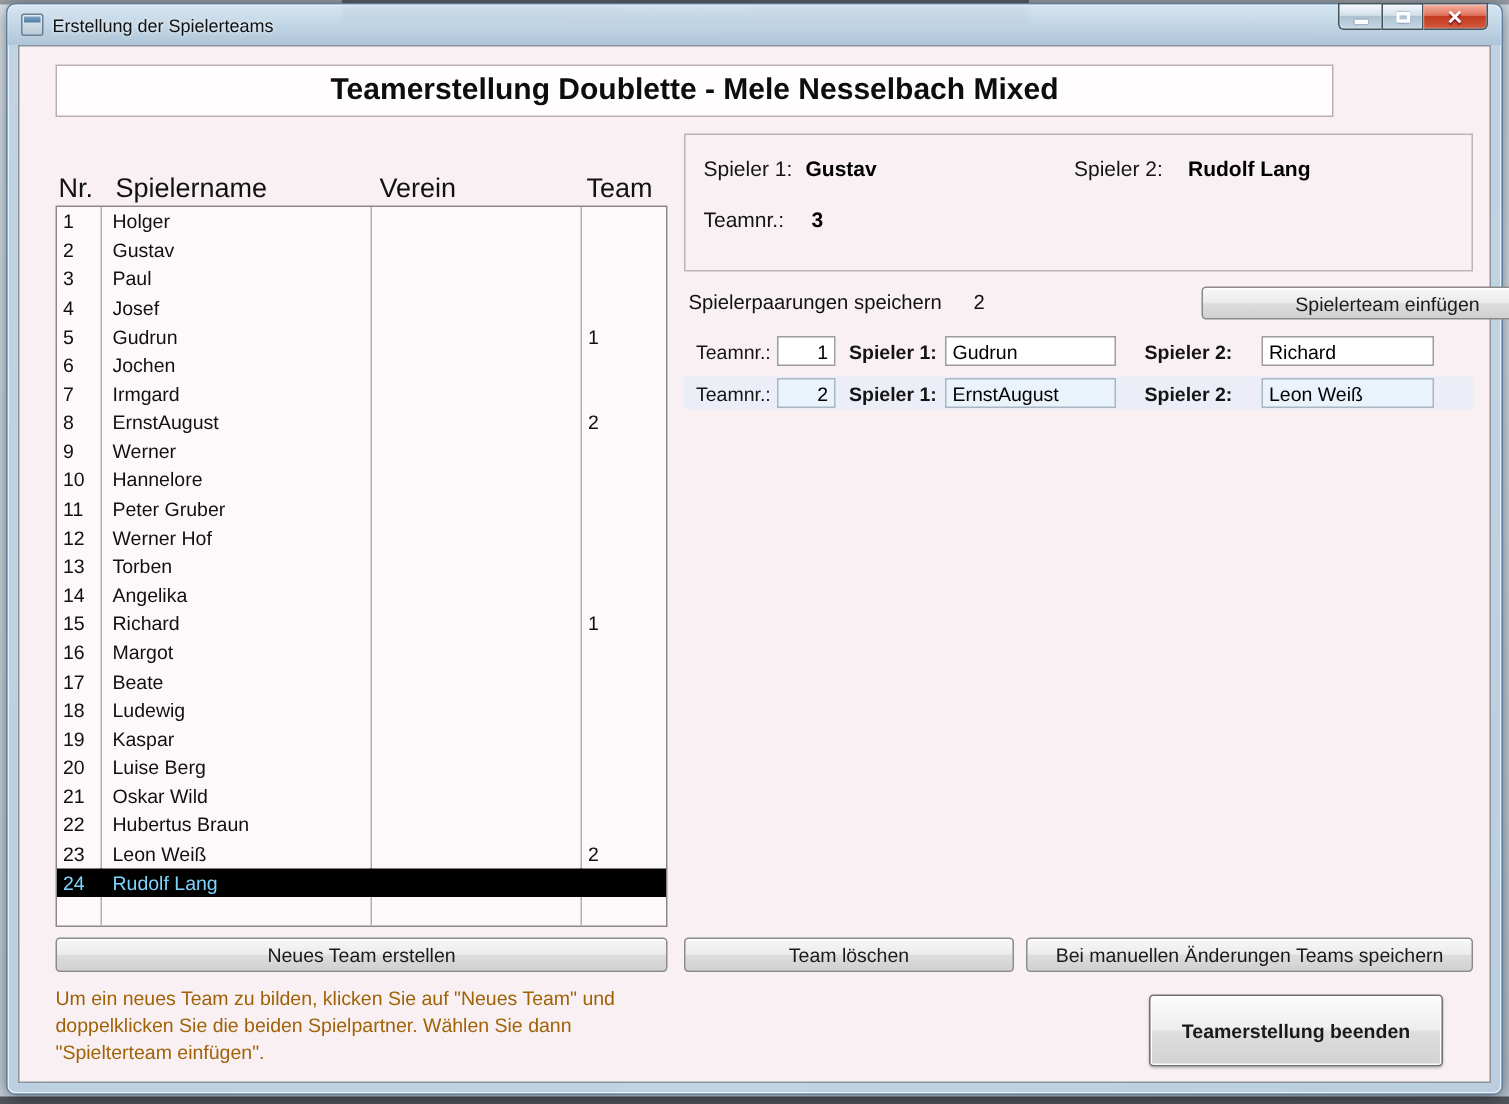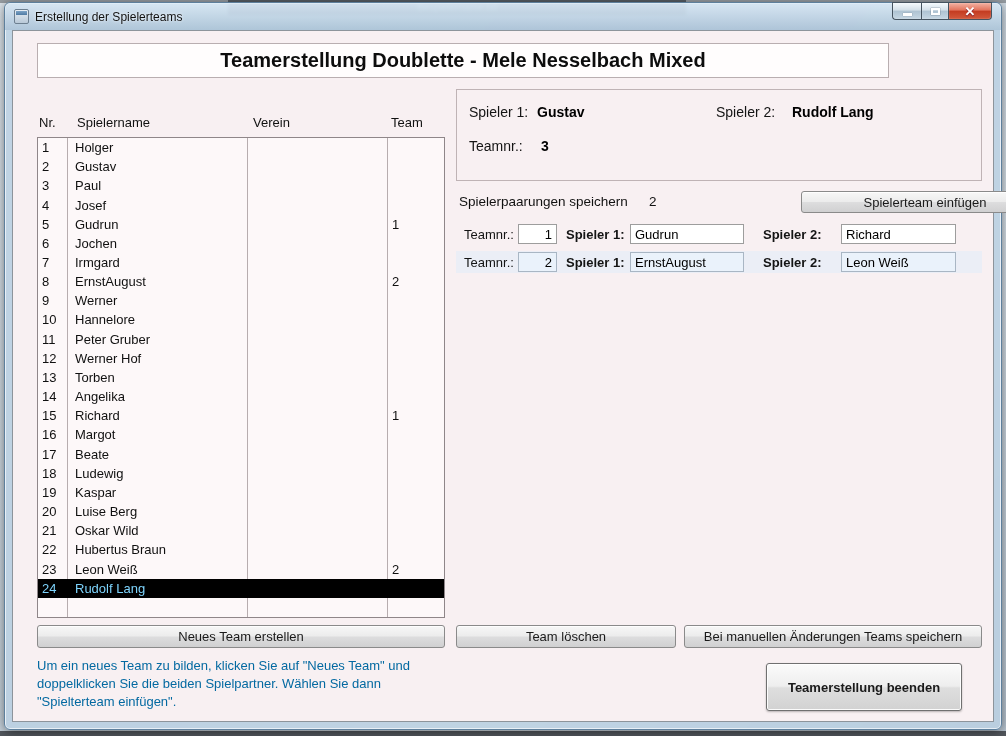--- a/index.html
+++ b/index.html
@@ -41,21 +41,21 @@
 
   
   .content { position:absolute; left:7px; right:7px; top:27px; bottom:7px;
     background:#f8f0f2; border:1px solid #8d949b; }
   .abs { position:absolute; }
 
   .heading-box { left:24px; top:12px; width:852px; height:35px; background:#fffdfd;
     border:1px solid #b9aeb0; display:flex; align-items:center; justify-content:center; }
   .heading-box span { font-size:20px; font-weight:bold; color:#0d0d0d; }
 
-  .colhead { top:84px; font-size:13px; color:#111; }
+  .colhead { top:84px; font-size:18px; color:#111; }
 
   .ptable { left:24px; top:106px; width:408px; height:481px; border:1px solid #8f8689;
     background:#fdf8f9; display:flex; flex-direction:column; }
   .trow { flex:1; display:flex; align-items:center; font-size:13px; color:#101010; }
   .cell { height:100%; display:flex; align-items:center; border-right:1px solid #b7adaf; overflow:hidden; white-space:nowrap; }
   .c-nr { width:30px; padding-left:4px; }
   .c-name { width:180px; padding-left:7px;text-align:right; }
   .c-verein { width:140px; }
   .c-team { flex:1; padding-left:4px; border-right:none; }
   .trow.sel { background:#000; color:#7dd3fc; }
@@ -68,21 +68,21 @@
     box-shadow: inset 0 1px 0 rgba(255,255,255,.85); cursor:default; }
   .btn-neues { left:24px; top:594px; width:408px; height:23px; }
   .btn-einfuegen { left:788px; top:160px; width:248px; height:22px; }
   .btn-loeschen { left:443px; top:594px; width:220px; height:23px; }
   .btn-speichern { left:671px; top:594px; width:298px; height:23px; }
   .btn-beenden { left:753px; top:632px; width:196px; height:48px; font-weight:bold;
     border:1px solid #707070;
     background:linear-gradient(#fbfbfb,#eeeeee 48%, #dedede 52%, #d2d2d2);
     box-shadow: inset 0 0 0 1px rgba(255,255,255,.9), 0 1px 2px rgba(0,0,0,.25); }
 
-  .instructions { left:24px; top:626px; width:430px; font-size:13px; line-height:18px; color:#0369a1; }
+  .instructions { left:24px; top:626px; width:430px; font-size:13px; line-height:18px; color:#a16207; }
 
   .info-box { left:443px; top:58px; width:526px; height:92px; border:1px solid #bfb3b5; }
   .ib-label { position:absolute; font-size:14px; color:#141414; }
   .ib-value { position:absolute; font-size:14px; font-weight:bold; color:#000; }
 
   .pairs-label { left:446px; top:163px; font-size:13.5px; color:#111; }
   .pairs-count { left:636px; top:163px; font-size:13.5px; color:#111; }
 
   .pair-row { position:absolute; left:443px; width:526px; height:22px; }
   .pair-row.alt { background:rgba(219,234,250,.45); }

